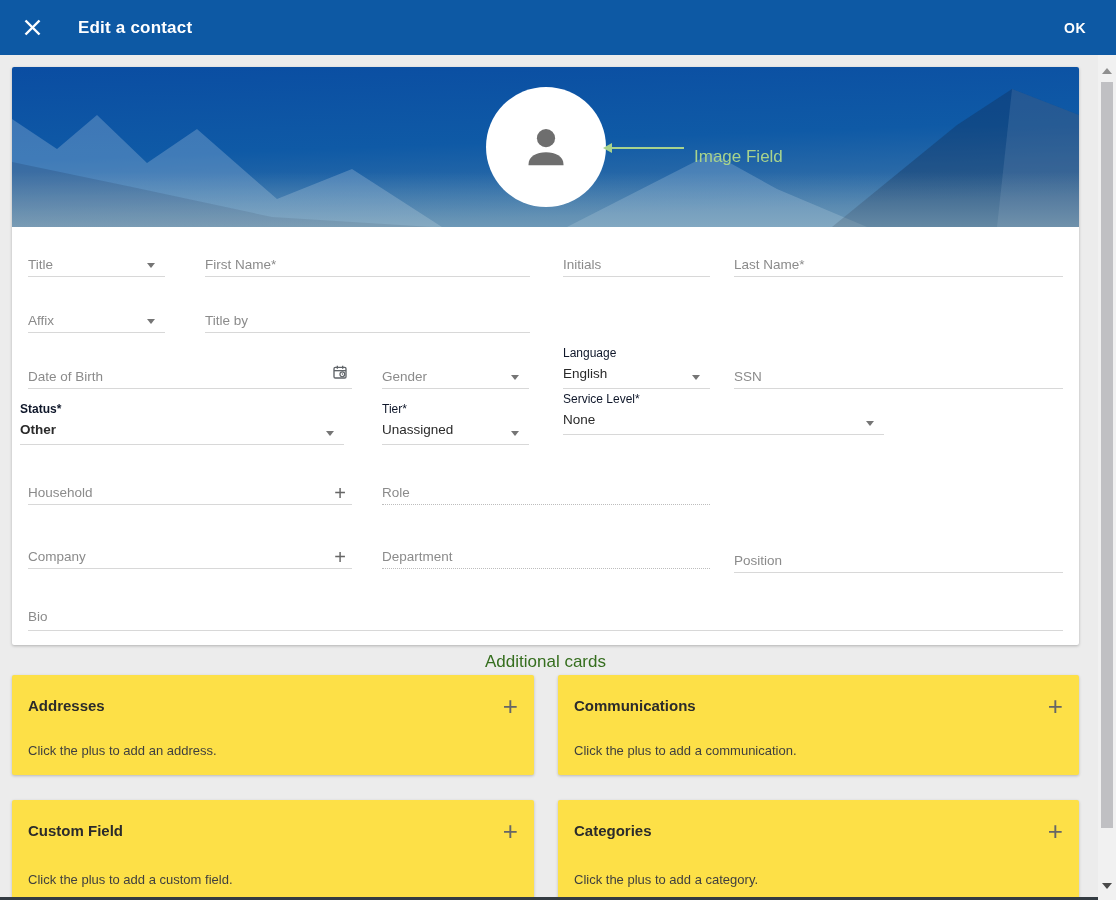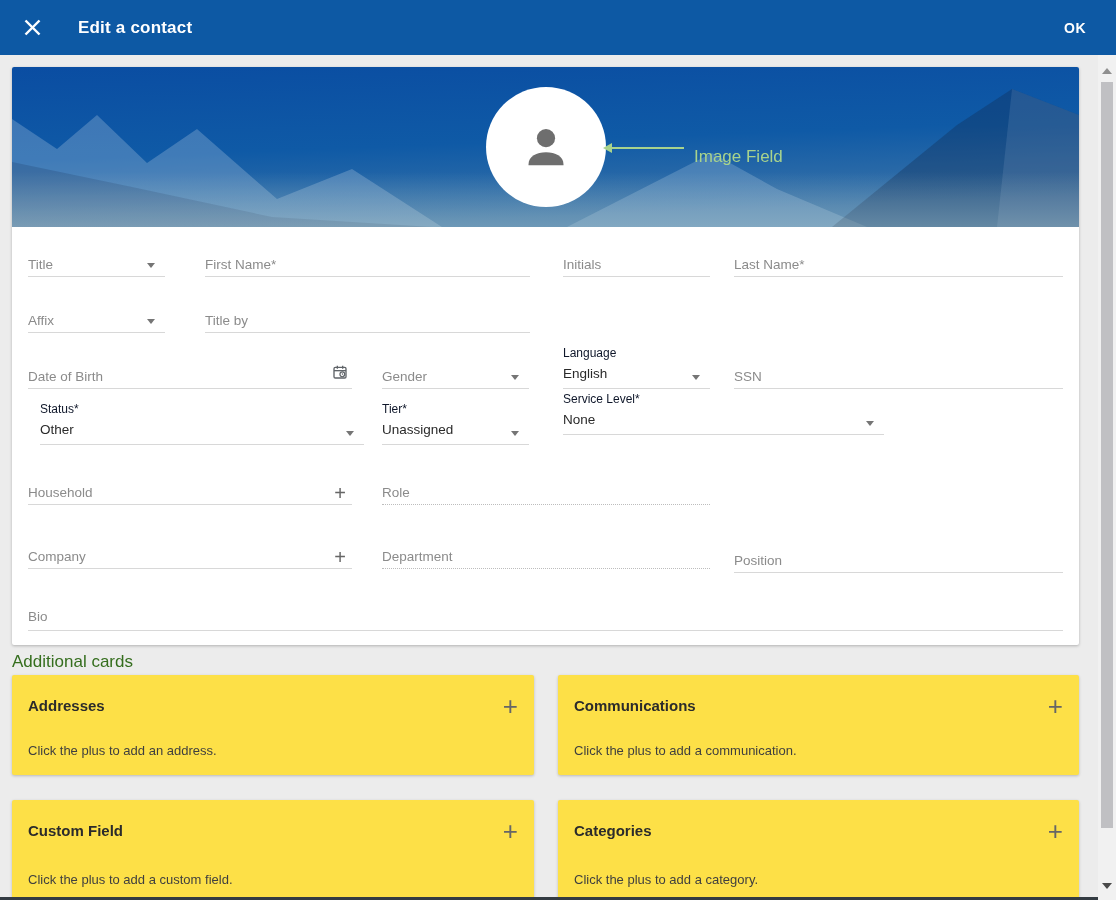--- a/index.html
+++ b/index.html
@@ -46,21 +46,21 @@
   .flabel { position:absolute; left:0; top:0; font-size:12px; color:#0f172a; white-space:nowrap; }
   .fvalue { position:absolute; left:0; bottom:7px; font-size:13.5px; color:#2a2a2a; white-space:nowrap; }
   .caret {
     position:absolute; right:10px; bottom:8px; width:0; height:0;
     border-left:4.5px solid transparent; border-right:4.5px solid transparent; border-top:5px solid #757575;
   }
   .plus-inline { position:absolute; right:6px; bottom:1px; font-size:20px; font-weight:400; color:#666; line-height:20px; cursor:pointer; }
   .cal-icon { position:absolute; right:4px; bottom:4px; cursor:pointer; }
 
   
-  .add-cards-label { position:absolute; left:12px; top:597px; width:1067px; color:#356e1e; font-size:17px; z-index:2; }
+  .add-cards-label { position:absolute; left:12px; top:597px; width:1067px; text-align:center; color:#356e1e; font-size:17px; z-index:2; }
   .mini-card {
     position:absolute; background:#fde047; border-radius:2px; box-shadow:0 1px 3px rgba(0,0,0,.22);
     padding:22px 16px 0 16px;
   }
   .mini-card .card-head { display:flex; align-items:flex-start; }
   .card-title { font-size:15px; font-weight:bold; color:#2b2b2b; }
   .card-plus { margin-left:auto; font-size:26px; font-weight:300; color:#666; line-height:18px; cursor:pointer; }
   .card-hint { margin-top:28px; font-size:13px; color:#3f3f3f; }
 
   
@@ -163,21 +163,21 @@
     </div>
     <div class="field" style="left:551px;top:279px;width:147px;height:43px;">
       <span class="flabel">Language</span>
       <span class="fvalue">English</span>
       <span class="caret"></span>
     </div>
     <div class="field" style="left:722px;top:300px;width:329px;height:22px;">
       <span class="ph">SSN</span>
     </div>
 
-    <div class="field" style="left:28px;top:335px;width:324px;height:43px;">
+    <div class="field" style="left:8px;top:335px;width:324px;height:43px;font-weight:bold;">
       <span class="flabel">Status*</span>
       <span class="fvalue">Other</span>
       <span class="caret"></span>
     </div>
     <div class="field" style="left:370px;top:335px;width:147px;height:43px;">
       <span class="flabel">Tier*</span>
       <span class="fvalue">Unassigned</span>
       <span class="caret"></span>
     </div>
     <div class="field" style="left:551px;top:325px;width:321px;height:43px;">

